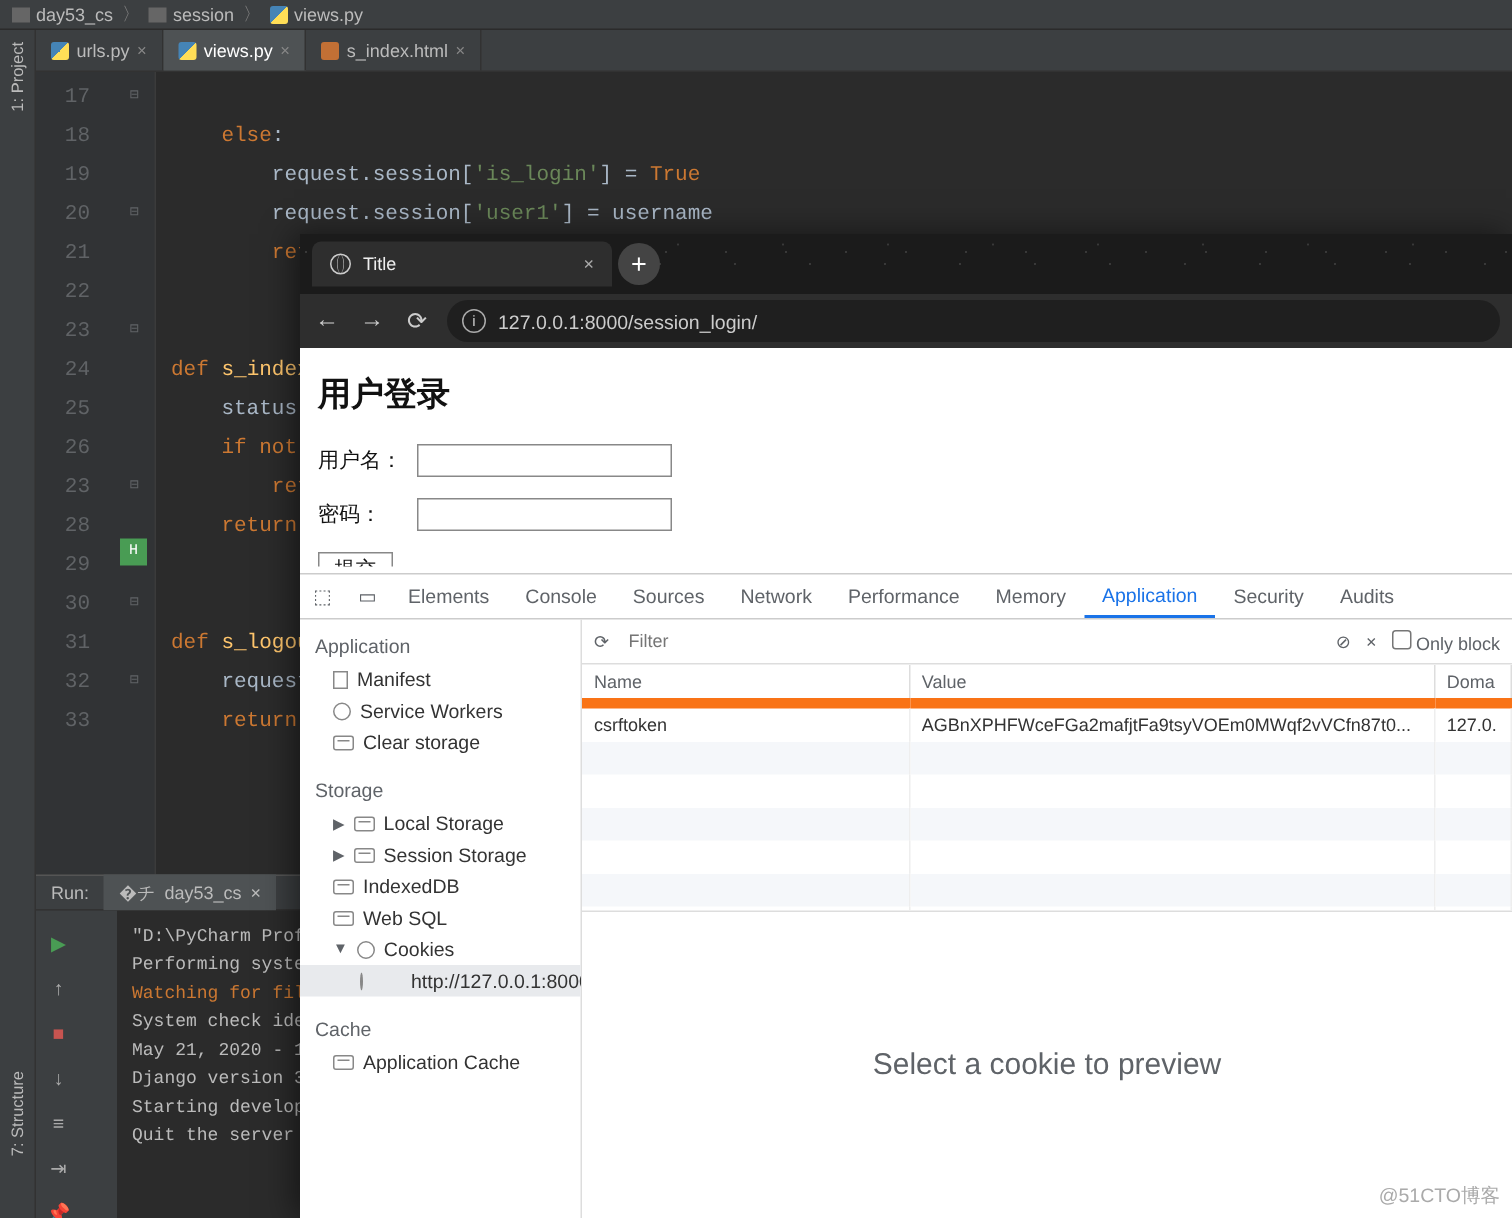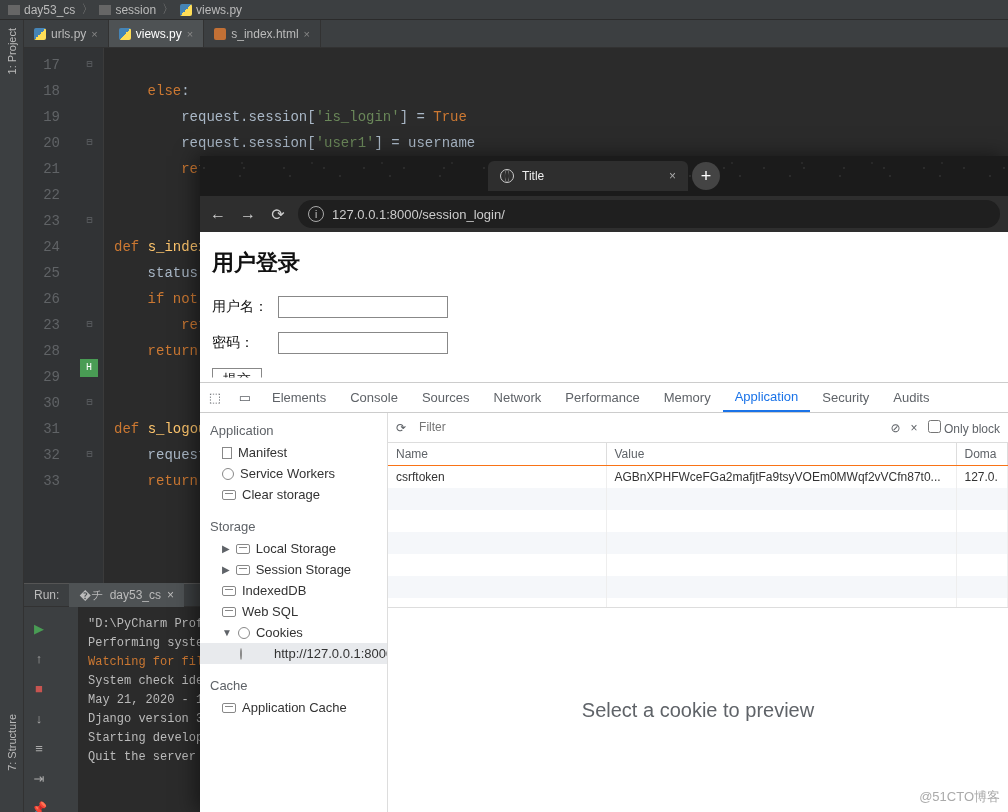--- a/index.html
+++ b/index.html
@@ -124,21 +124,21 @@
     display: flex; flex-direction: column;
   }
   .browser-tabbar {
     height: 40px;
     background: #1b1b1b;
     background-image: radial-gradient(circle at 10% 30%, rgba(255,255,255,.25) 0px, transparent 1px),
                       radial-gradient(circle at 40% 70%, rgba(255,255,255,.2) 0px, transparent 1px),
                       radial-gradient(circle at 80% 40%, rgba(255,255,255,.25) 0px, transparent 1px),
                       radial-gradient(circle at 60% 10%, rgba(255,255,255,.2) 0px, transparent 1px);
     background-size: 40px 40px, 60px 60px, 50px 50px, 70px 70px;
-    display: flex; align-items: center; padding: 0 8px; gap: 4px; justify-content: center;
+    display: flex; align-items: center; padding: 0 8px; gap: 4px;
   }
   .btab {
     background: #2e2e2e; color: #eee;
     height: 30px; border-radius: 6px 6px 0 0;
     padding: 0 12px; display: flex; align-items: center; gap: 8px;
     font-size: 12px; min-width: 200px;
   }
   .btab .globe { width: 14px; height: 14px; border: 1.5px solid #ccc; border-radius: 50%; position: relative; }
   .btab .globe::before { content:""; position:absolute; inset:0; border-left:1.3px solid #ccc; border-right:1.3px solid #ccc; border-radius:50%; transform:scaleX(.4);}
   .btab .close { margin-left: auto; color: #aaa; cursor:pointer;}
@@ -195,21 +195,21 @@
   .doc-ic{width:10px;height:12px;border:1.5px solid #888;}
   .dt-main { flex: 1; display: flex; flex-direction: column; }
   .dt-toolbar {
     height: 30px; border-bottom: 1px solid #ddd; display:flex; align-items:center; padding: 0 8px; gap: 10px;
     font-size: 12px; color:#5f6368;
   }
   .dt-toolbar input { flex:0 0 380px; border:none; border-bottom:1px solid transparent; font-size:12px; padding:3px; color:#333;}
   .dt-toolbar .rt{margin-left:auto;display:flex;align-items:center;gap:10px;}
   .dt-table { flex: 0 0 165px; border-bottom: 1px solid #ddd; overflow:auto;}
   table.cookies { width: 100%; border-collapse: collapse; font-size: 12px; color:#333;}
-  table.cookies th { text-align:left; font-weight: normal; color:#5f6368; padding:4px 8px; border-bottom:1px solid #f97316; border-right:1px solid #ddd; background:#fff;}
+  table.cookies th { text-align:left; font-weight: normal; color:#5f6368; padding:4px 8px; border-bottom:7px solid #f97316; border-right:1px solid #ddd; background:#fff;}
   table.cookies td { padding:4px 8px; border-right:1px solid #eee; white-space:nowrap; overflow:hidden; text-overflow:ellipsis;}
   table.cookies tbody tr:nth-child(even){background:#f5f7fa;}
   .col-name{width:218px;} .col-value{width:350px;max-width:350px;} .col-domain{}
   .dt-preview {
     flex:1; display:flex; align-items:center; justify-content:center;
     color:#5f6368; font-size: 20px; font-weight: 500;
   }
   .watermark {
     position: absolute; right: 8px; bottom: 6px; color: #aaa; font-size: 13px;
   }

